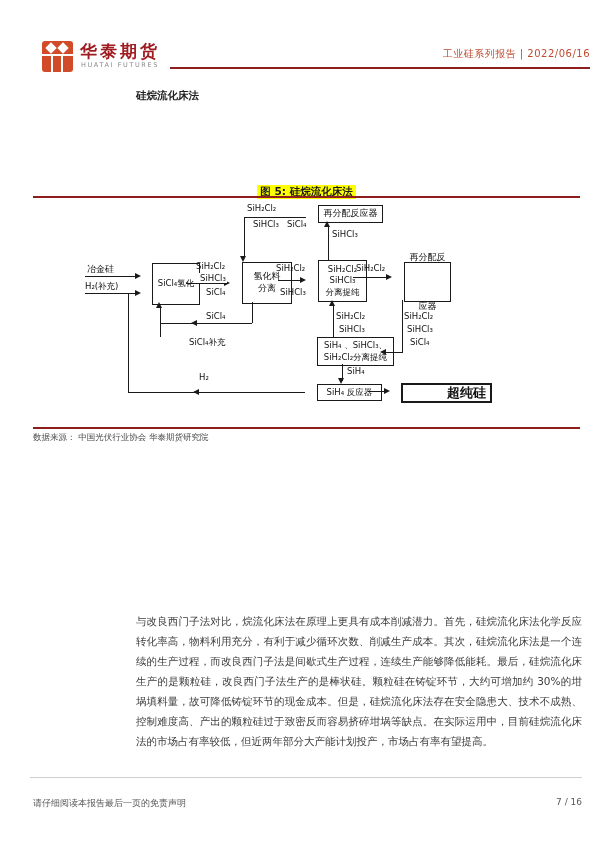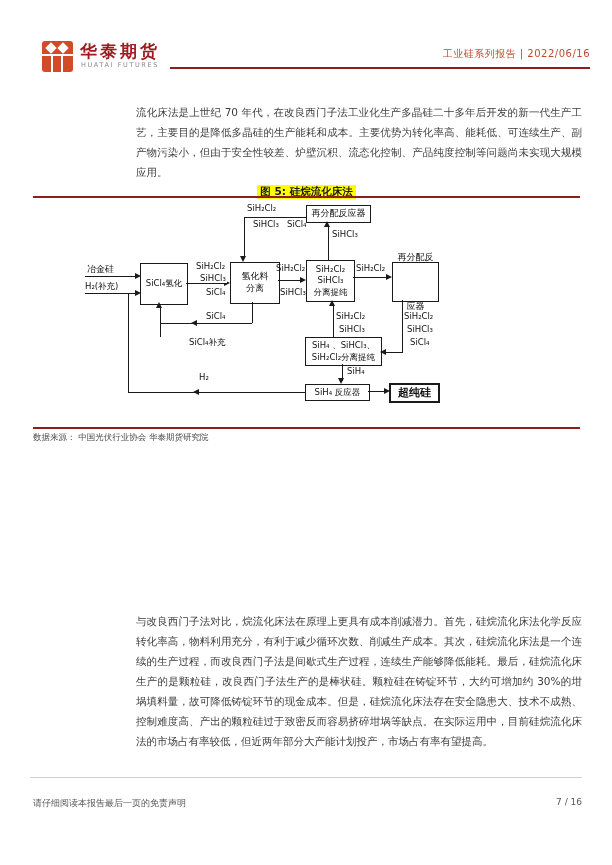--- a/index.html
+++ b/index.html
@@ -21,21 +21,21 @@
   .para{position:absolute;left:136px;width:446px;font-size:10.5px;line-height:20px;text-align:justify;color:#3d3d3d;}
   #para1{top:102px;} #para2{top:461px;} #para3{top:611px;}
   
   .fig-title-row{position:absolute;left:33px;top:180px;width:547px;text-align:center;}
   .fig-title{display:inline-block;background:#ffff00;font-size:10.5px;font-weight:bold;color:#1a1a1a;padding:0 3px;}
   .fig-rule-top{position:absolute;left:33px;top:196px;width:547px;height:2px;background:#8e1d1d;}
   .fig-rule-bot{position:absolute;left:33px;top:427px;width:547px;height:2px;background:#8e1d1d;}
   .fig-source{position:absolute;left:33px;top:432px;font-size:8.5px;color:#4a4a4a;}
   
   .node{position:absolute;border:1px solid #1a1a1a;background:#fff;display:flex;flex-direction:column;
-        align-items:center;justify-content:center;font-size:8.5px;color:#111;line-height:1.3;}
+        align-items:center;justify-content:center;font-size:8.5px;color:#111;line-height:1.3;margin-left:12px;}
   .node span{display:block;white-space:nowrap;}
   .hline{position:absolute;height:1px;background:#1a1a1a;}
   .vline{position:absolute;width:1px;background:#1a1a1a;}
   .flabel{position:absolute;font-size:8.5px;color:#111;white-space:nowrap;}
   .flabel.cn{font-size:9px;}
   .arr{position:absolute;width:0;height:0;}
   .arr.r{border-left:6px solid #1a1a1a;border-top:3.5px solid transparent;border-bottom:3.5px solid transparent;}
   .arr.l{border-right:6px solid #1a1a1a;border-top:3.5px solid transparent;border-bottom:3.5px solid transparent;}
   .arr.u{border-bottom:6px solid #1a1a1a;border-left:3.5px solid transparent;border-right:3.5px solid transparent;}
   .arr.d{border-top:6px solid #1a1a1a;border-left:3.5px solid transparent;border-right:3.5px solid transparent;}
@@ -55,21 +55,21 @@
       <div class="d2"></div>
       <div class="g3"></div>
       <div class="g1"></div>
       <div class="g2"></div>
   </div>
   <div class="brand-cn">华泰期货</div>
   <div class="brand-en">HUATAI FUTURES</div>
   <div class="hdr-right">工业硅系列报告 | 2022/06/16</div>
   <div class="hdr-rule"></div>
 
-  <div class="para" id="para1">流化床法是上世纪 70 年代，在改良西门子法工业化生产多晶硅二十多年后开发的新一代生产工艺，主要目的是降低多晶硅的生产能耗和成本。主要优势为转化率高、能耗低、可连续生产、副产物污染小，但由于安全性较差、炉壁沉积、流态化控制、产品纯度控制等问题尚未实现大规模应用。</div>
+  <div class="sec-head">硅烷流化床法</div>
 
   <div class="fig-title-row">
     <span class="fig-title">图 5:  硅烷流化床法</span>
   </div>
   <div class="fig-rule-top"></div>
 
   <div>
 
     <div class="node" style="left:140px;top:263px;width:46px;height:40px;">
       <span>SiCl₄氢化</span>
@@ -90,21 +90,21 @@
       <span>再分配反</span>
       <span>应器</span>
     </div>
     <div class="node" style="left:305px;top:337px;width:75px;height:27px;">
       <span>SiH₄ 、SiHCl₃、</span>
       <span>SiH₂Cl₂分离提纯</span>
     </div>
     <div class="node" style="left:305px;top:384px;width:63px;height:15px;">
       <span>SiH₄ 反应器</span>
     </div>
-    <div class="node" style="left:389px;top:383px;width:47px;height:16px;border-width:2px;font-size:11px;font-weight:bold;">
+    <div class="node" style="left:389px;top:383px;width:47px;height:16px;border-width:2px;font-size:13px;font-weight:bold;padding-left:40px;">
       <span>超纯硅</span>
     </div>
 
     <div class="hline" style="left:85px;top:276px;width:52px;"></div>
     <div class="arr r" style="left:135px;top:273px;"></div>
     <div class="hline" style="left:85px;top:293px;width:52px;"></div>
     <div class="arr r" style="left:135px;top:290px;"></div>
     <span class="flabel cn" style="left:87px;top:263px;">冶金硅</span>
     <span class="flabel" style="left:85px;top:281px;">H₂(补充)</span>
 

